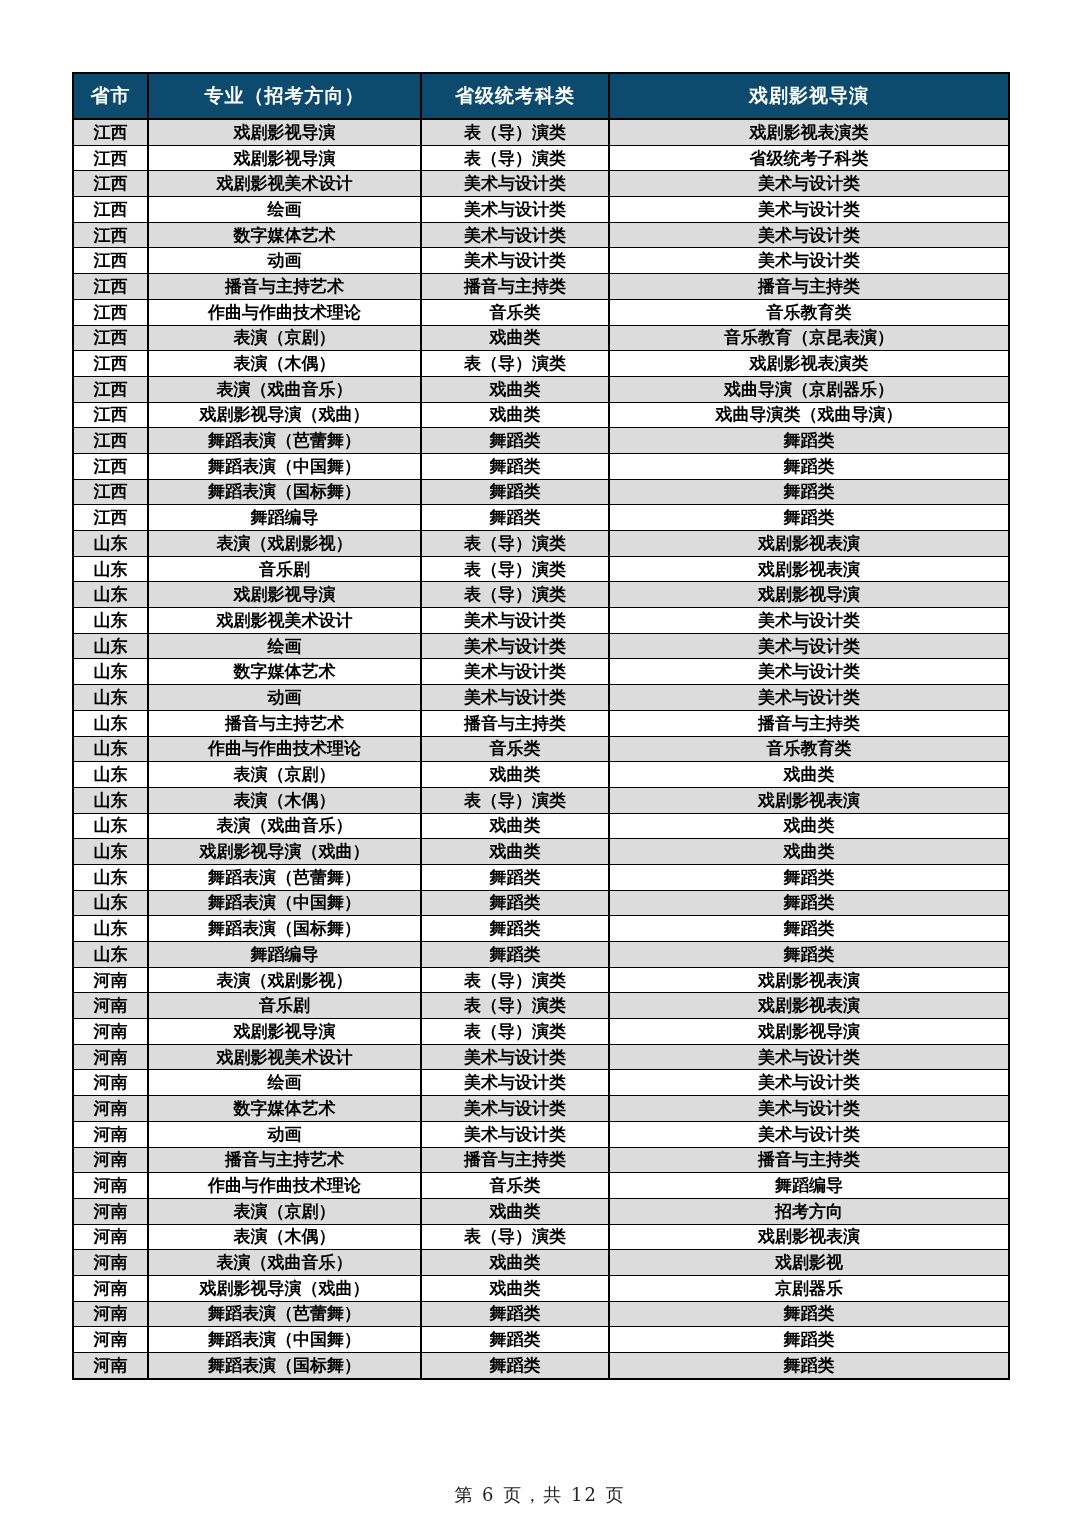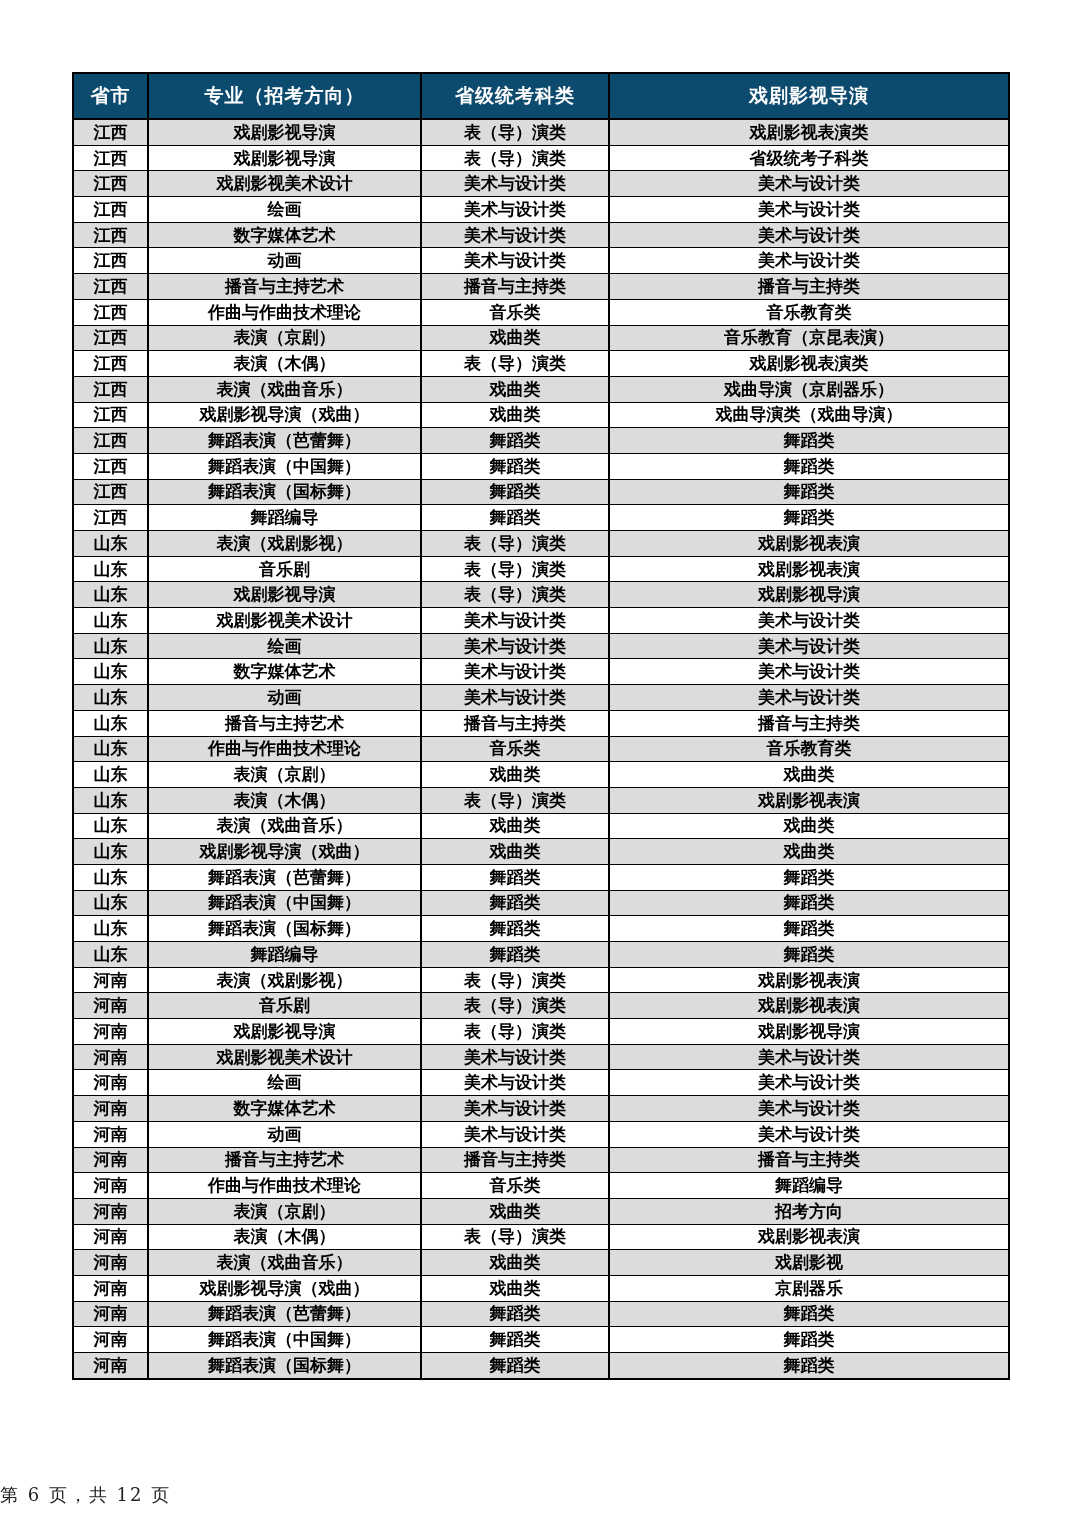--- a/index.html
+++ b/index.html
@@ -67,20 +67,21 @@
   table.exam-table tbody tr:nth-child(odd) td { background: #dcdcdc; }
   table.exam-table tbody tr:nth-child(even) td { background: #ffffff; }
   table.exam-table tbody tr:last-child td { border-bottom: 2px solid #000000; }
   table.exam-table tbody tr:first-child td { border-top: 2px solid #000000; }
 
   .footer {
     position: absolute;
     left: 0;
     top: 1483px;
     width: 1080px;
+    text-align: center;
     font-family: "DejaVu Serif", "Liberation Serif", serif;
     font-size: 18px;
     color: #222222;
     letter-spacing: 2px;
   }
 </style>
 </head>
 <body>
 
 <div class="page">

